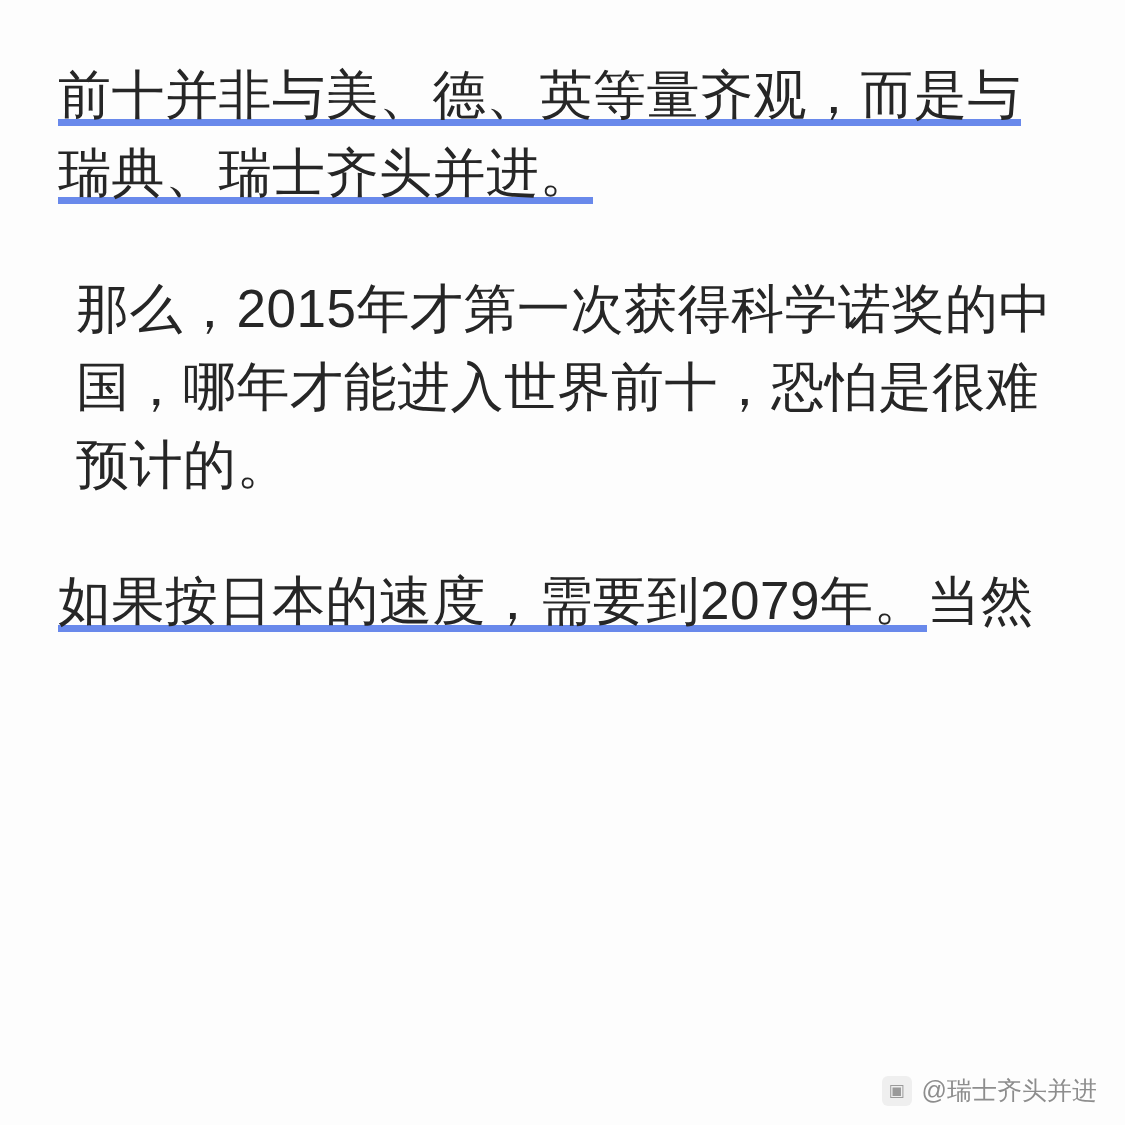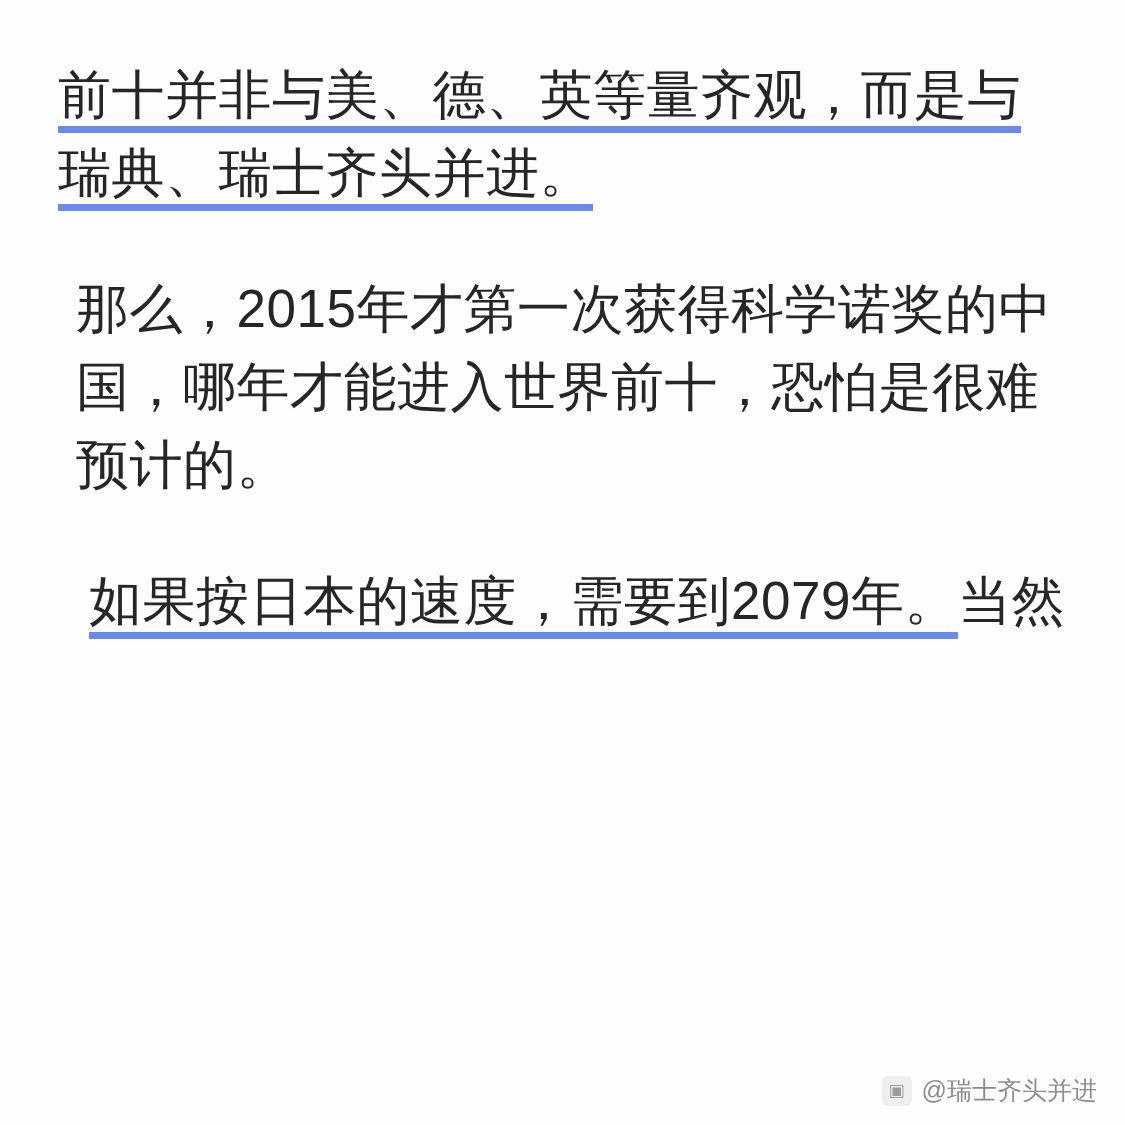--- a/index.html
+++ b/index.html
@@ -35,32 +35,32 @@
     position: relative;
     display: inline;
   }
   
   .ul {
     position: relative;
     display: inline;
     background-repeat: no-repeat;
     background-position: 0 100%;
     box-shadow: inset 0 -6px 0 0 rgba(74, 114, 232, 0.72);
-    padding-bottom: 9px;
+    padding-bottom: 2px;
   }
   .ul-thick {
     box-shadow: inset 0 -7px 0 0 rgba(67, 108, 230, 0.8);
   }
   .ul-thin {
     box-shadow: inset 0 -5px 0 0 rgba(83, 123, 233, 0.7);
   }
   .p1 { margin-top: 10px; }
   .p2 { margin-top: 56px; }
   .p3 { margin-top: 58px; margin-left: 18px; }
-  .p4 { margin-top: 58px; text-align: right; }
+  .p4 { margin-top: 58px; }
 
   .watermark {
     position: absolute;
     right: 28px;
     bottom: 18px;
     display: flex;
     align-items: center;
     gap: 10px;
     color: #8d8d8d;
     font-size: 25px;

